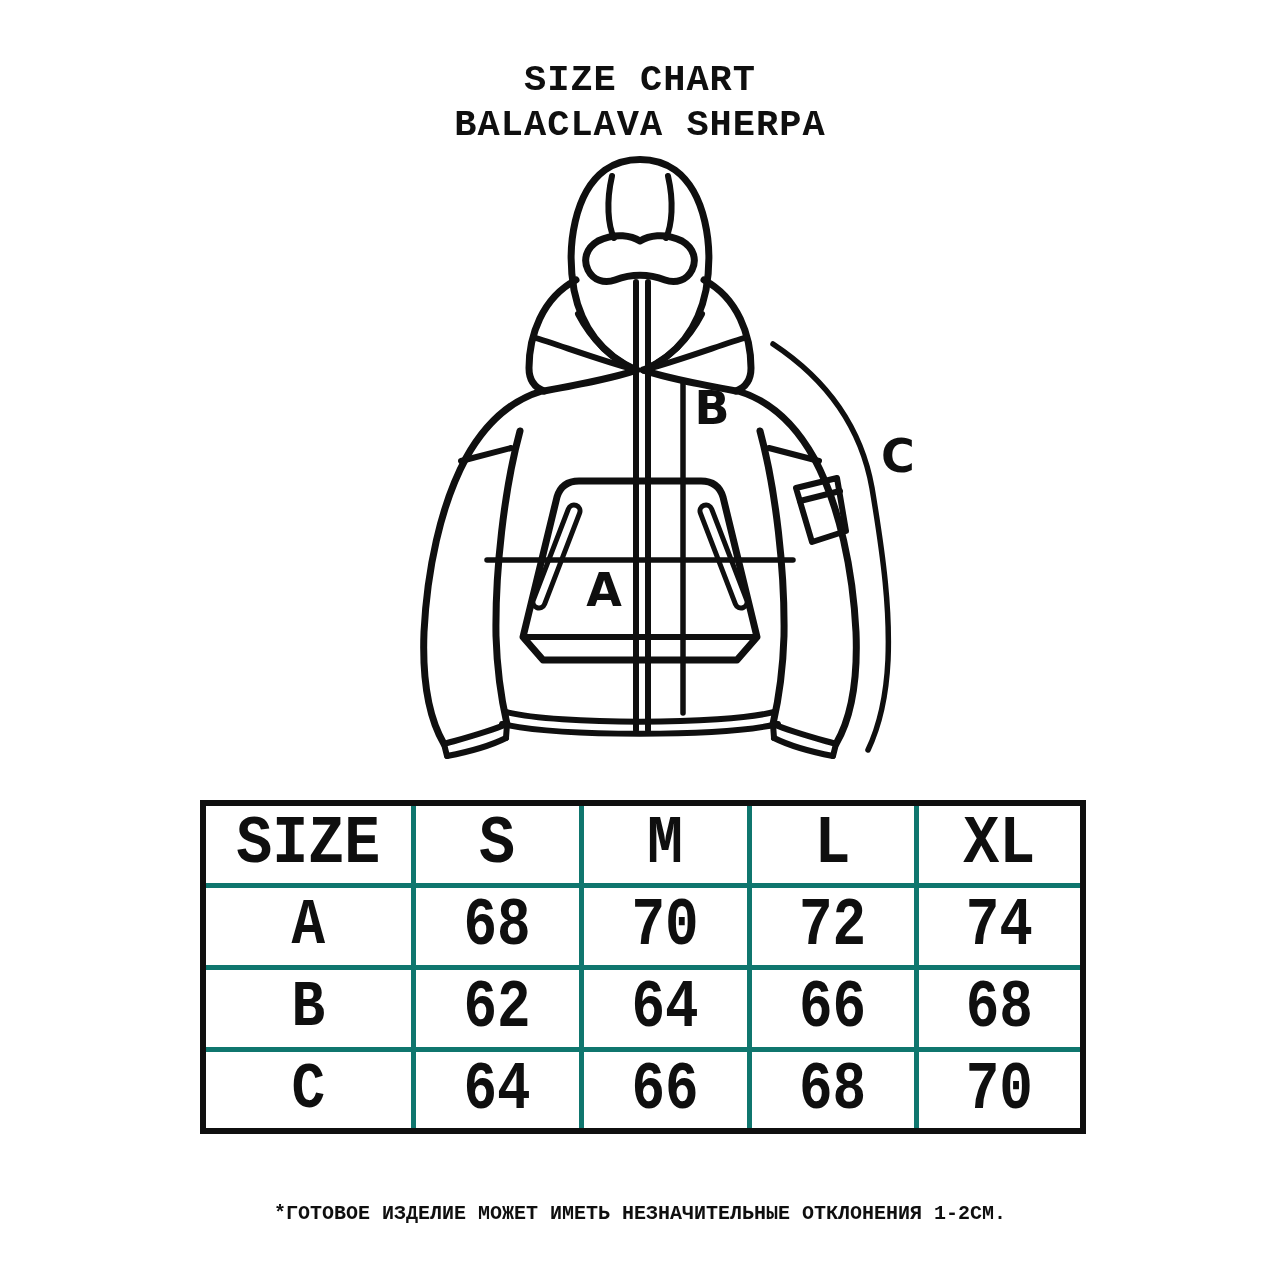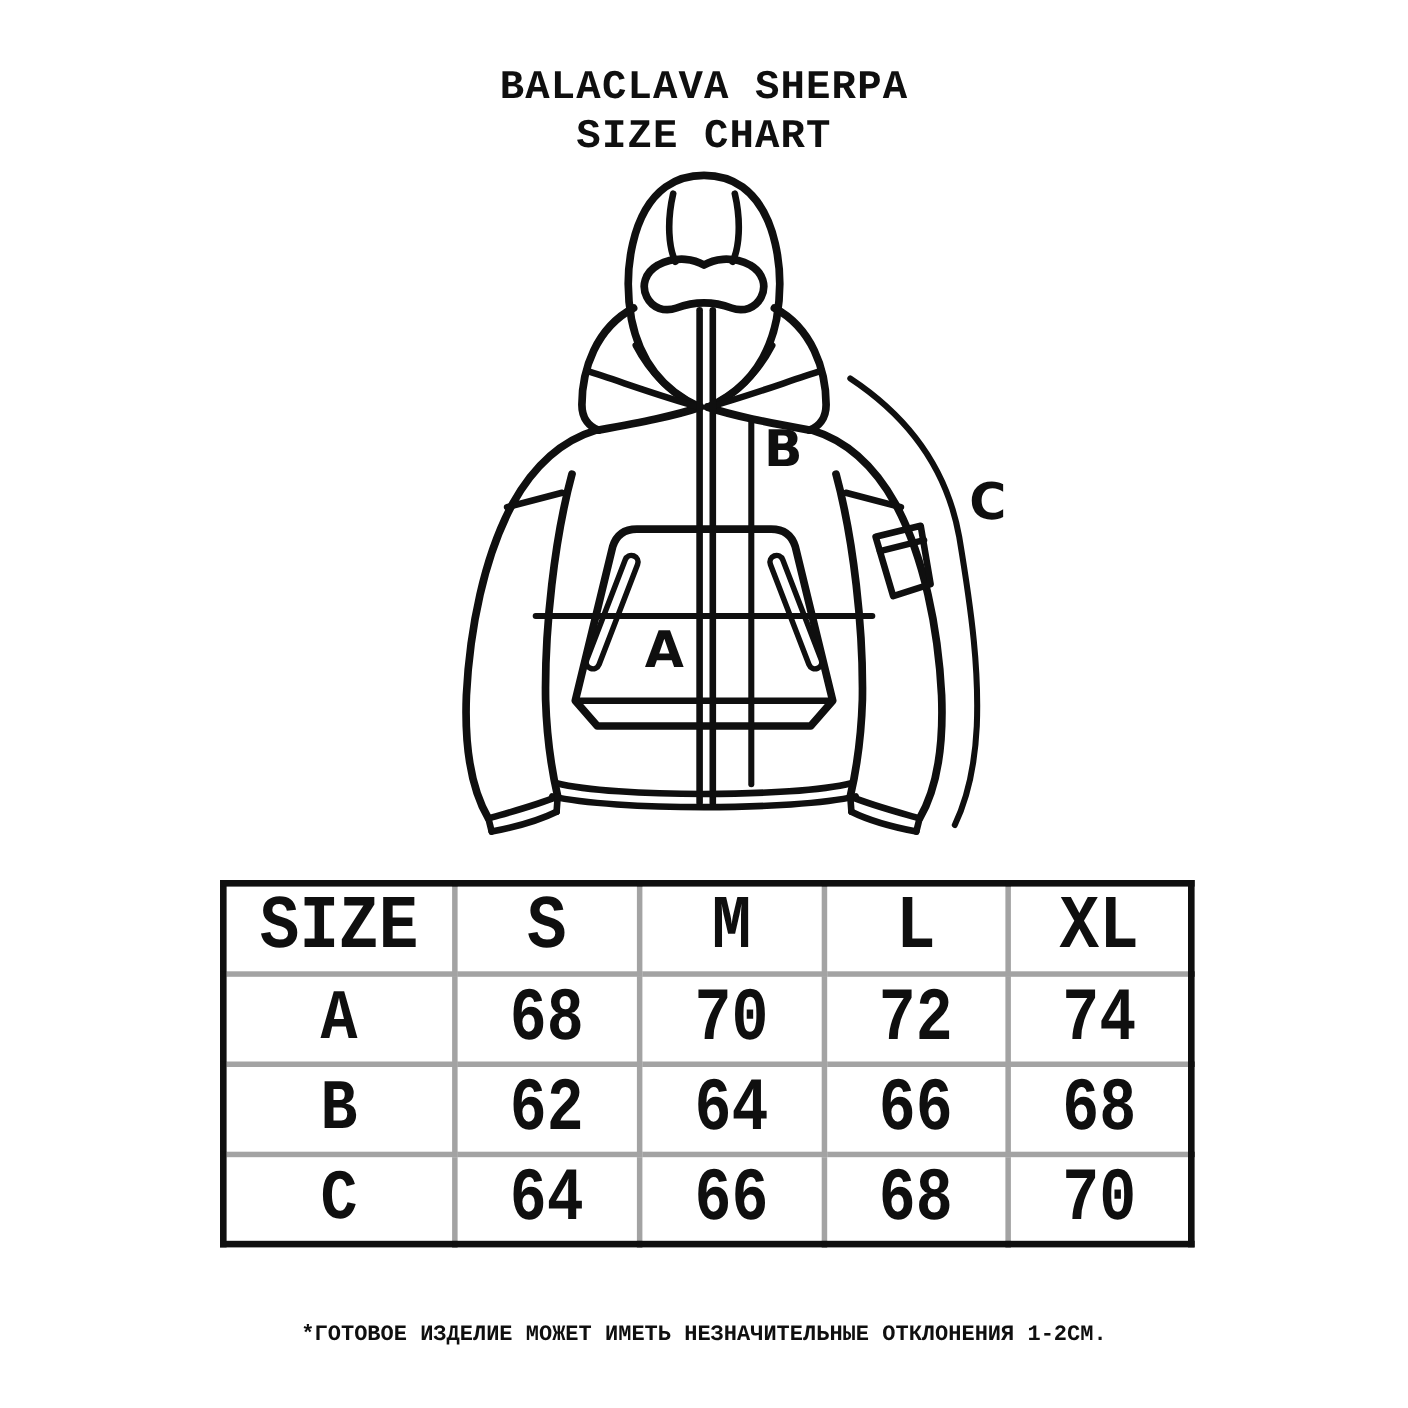--- a/index.html
+++ b/index.html
@@ -19,41 +19,41 @@
   .diagram text{
     font-family:"DejaVu Sans", sans-serif;font-weight:bold;fill:#0f0f0f;
   }
   
   .size-table{
     position:absolute;left:200px;top:800px;
     border-collapse:collapse;table-layout:fixed;width:880px;
     border:6px solid #0f0f0f;
   }
   .size-table td,.size-table th{
-    border:5px solid #a3a3a3;text-align:center;vertical-align:middle;
+    border:5px solid #0f766e;text-align:center;vertical-align:middle;
     padding:0;font-weight:bold;color:#0f0f0f;
   }
   .size-table tr{height:82px;}
   .cell-hdr{display:inline-block;font-size:60px;transform:scaleY(1.15);}
   .cell-lbl{display:inline-block;font-size:56px;transform:scaleY(1.15);}
   .cell-val{display:inline-block;font-size:56px;transform:scaleY(1.22);}
   
   .footnote{
     position:absolute;top:1202px;left:0;width:100%;text-align:center;
     font-weight:bold;font-size:20px;letter-spacing:0px;white-space:nowrap;
   }
 </style>
 </head>
 <body>
 
 <div class="canvas">
 
   <div class="title-block">
+    <div>SIZE CHART</div>
     <div>BALACLAVA SHERPA</div>
-    <div>SIZE CHART</div>
   </div>
 
   <div class="diagram">
     <svg viewBox="0 0 560 660">
       <g stroke="#0f0f0f" fill="none" stroke-width="7" stroke-linecap="round" stroke-linejoin="round">
 
         <g>
           <path d="M246,230 C215,216 192,190 184,150 C176,105 185,52 215,30 C235,16 265,16 285,30 C315,52 324,105 316,150 C308,190 285,216 254,230"></path>
           <path d="M222,36 C216,62 218,85 224,98" stroke-width="6"></path>
           <path d="M278,36 C284,62 282,85 276,98" stroke-width="6"></path>

